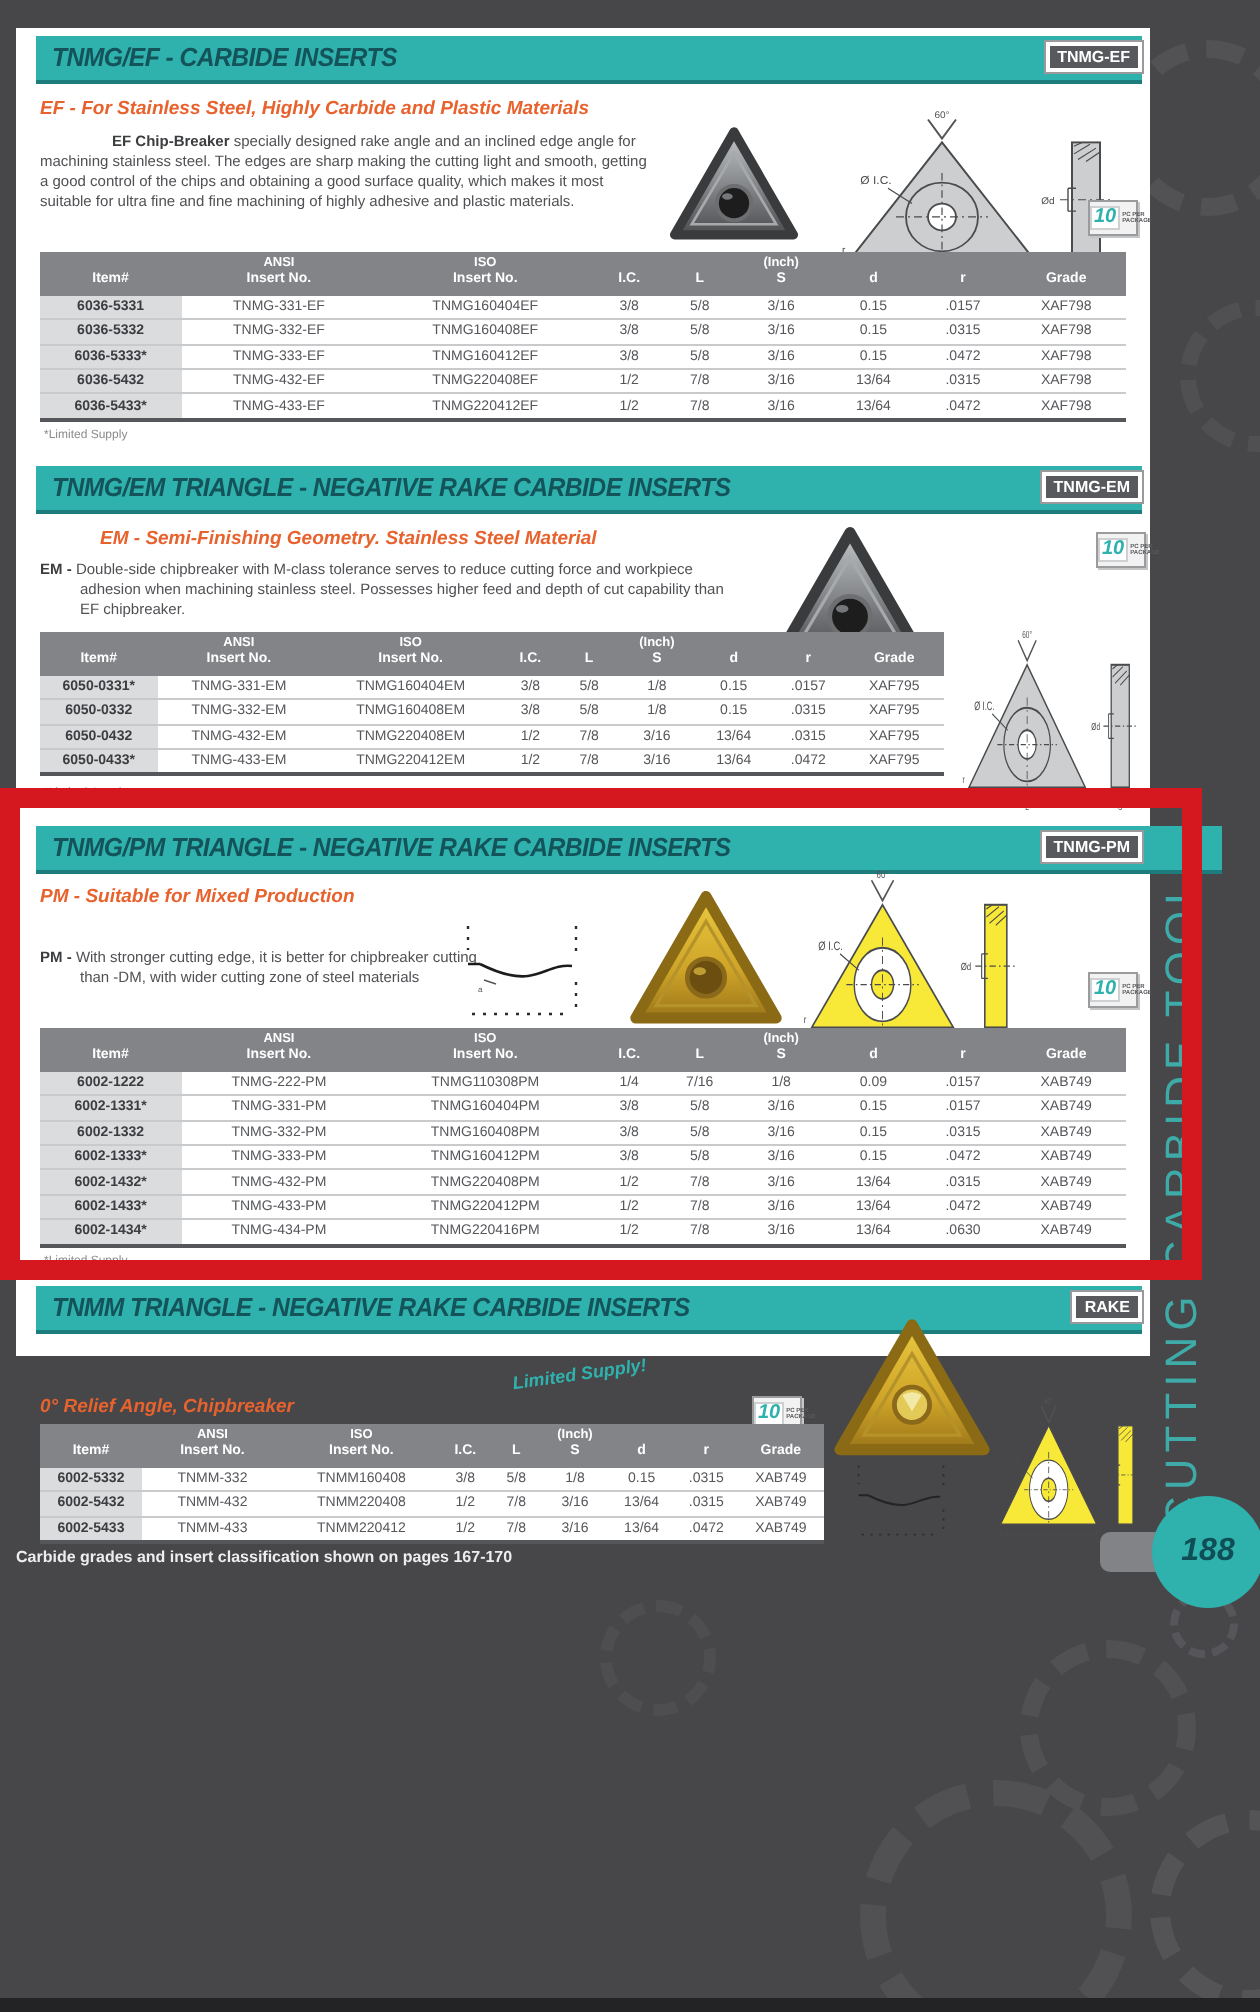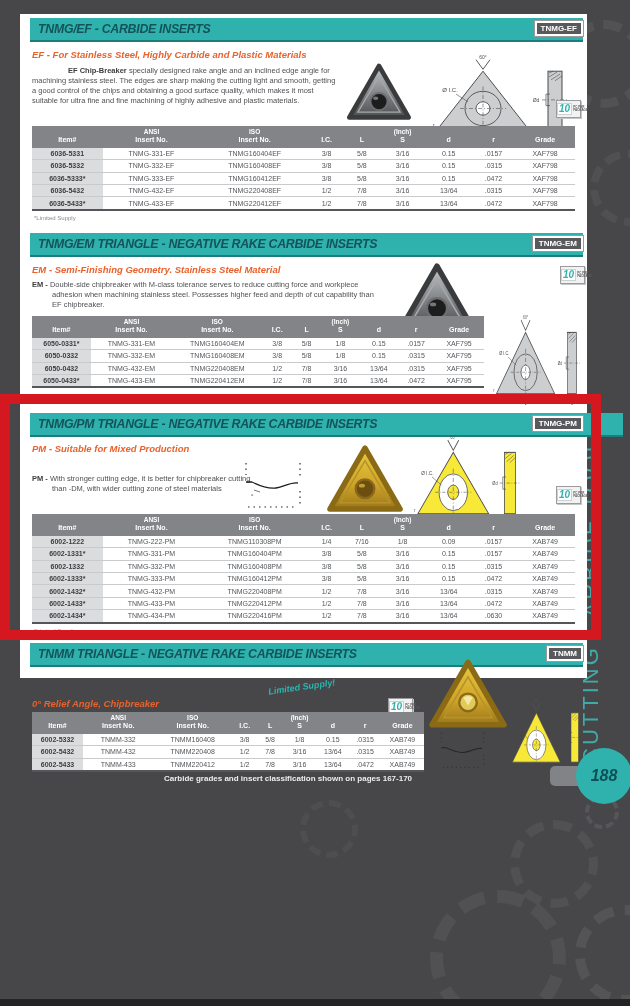--- a/index.html
+++ b/index.html
@@ -1,20 +1,20 @@
 <!DOCTYPE html>
 <html><head>
 <meta charset="utf-8">
 <style>
   html,body{margin:0;padding:0;}
   body{font-family:"Liberation Sans",sans-serif;background:#2e2e30;}
   #stage{position:relative;width:630px;height:1006px;background:#47474a;overflow:hidden;}
   .gear{position:absolute;border-radius:50%;pointer-events:none;}
   
-  #page{position:absolute;left:20px;top:14px;width:567px;height:664px;background:#fff;z-index:2;}
+  #page{position:absolute;left:8px;top:14px;width:567px;height:664px;background:#fff;z-index:2;}
   .secbar{position:absolute;left:10px;width:553px;height:22px;background:#2fb2ae;border-bottom:2px solid #1d7d7c;}
   .secbar .t{position:absolute;left:8px;top:3px;font-size:13px;font-weight:bold;font-style:italic;letter-spacing:-.3px;color:#145359;white-space:nowrap;transform:scaleX(.95);transform-origin:left;}
   .badge{position:absolute;top:3px;right:5px;background:#58595c;border:2px solid #fff;color:#fff;font-size:8px;font-weight:bold;padding:1px 4px;box-shadow:0 0 0 1px #9a9a9c;}
   .subtitle{position:absolute;left:12px;font-size:9.5px;font-weight:bold;font-style:italic;color:#e8622d;white-space:nowrap;}
   .bodytxt{position:absolute;left:12px;font-size:7.5px;line-height:1.35;color:#505154;}
   .bodytxt b{color:#3c3d3f;margin-left:36px;}
   .hang{padding-left:20px;}
   .hang b{margin-left:-20px;}
   .foot{position:absolute;left:14px;font-size:6px;color:#8a8b8d;}
   
@@ -29,21 +29,21 @@
   
   .pkg{position:absolute;width:23px;height:16px;background:#f2f2f2;border:1px solid #9a9b9d;display:flex;align-items:center;box-shadow:1px 1px 0 #c5c6c7;}
   .pkg .q{font-size:10px;font-weight:bold;font-style:italic;color:#2fb2ae;background:#fff;border:1px solid #cfd0d1;padding:0 1px;line-height:1;}
   .pkg .p{font-size:3px;line-height:1.1;color:#57585a;font-weight:bold;padding-left:1px;}
   
   #hilite{position:absolute;left:0px;top:394px;width:601px;height:246px;border:10px solid #d5181f;box-sizing:border-box;z-index:6;}
   
   #sidetext{position:absolute;left:578px;top:252px;height:512px;z-index:1;writing-mode:vertical-rl;transform:rotate(180deg);font-size:22px;letter-spacing:3px;color:rgba(62,182,179,.9);white-space:nowrap;}
   #pagecircle{position:absolute;left:576px;top:748px;width:56px;height:56px;border-radius:50%;background:#2fb2ae;z-index:4;display:flex;align-items:center;justify-content:center;font-size:16px;font-weight:bold;font-style:italic;color:#0e4e54;}
   #pagetab{position:absolute;left:550px;top:766px;width:40px;height:20px;background:#818386;border-radius:5px 0 0 5px;z-index:3;}
-  #footnote-bar{position:absolute;left:8px;top:774px;width:560px;text-align:center;font-size:8px;font-weight:bold;color:#ededee;z-index:3;}
+  #footnote-bar{position:absolute;left:8px;top:774px;width:560px;font-size:8px;font-weight:bold;color:#ededee;z-index:3;}
   #bottomstrip{position:absolute;left:0;top:999px;width:630px;height:7px;background:#232325;z-index:5;}
   svg text{font-family:"Liberation Sans",sans-serif;}
 </style>
 </head>
 <body>
 
 <div id="stage">
 
   <div class="gear" style="left:560px;top:20px;width:70px;height:70px;border:9px dashed #525255;"></div>
   <div class="gear" style="left:590px;top:150px;width:60px;height:60px;border:8px dashed #505053;"></div>
@@ -200,21 +200,21 @@
             <td>XAF798</td>
           </tr>
         </tbody>
       </table>
     <div class="foot" style="top:201px;">*Limited Supply</div>
 
     <div class="secbar" style="top:219px;">
       <span class="t">TNMG/EM TRIANGLE - NEGATIVE RAKE CARBIDE INSERTS</span>
     </div>
     <div class="badge" style="top:222px;right:4px;margin-left:48px;">TNMG-EM</div>
-    <div class="subtitle" style="top:250px;">EM - Semi-Finishing Geometry. Stainless Steel Material</div>
+    <div class="subtitle" style="top:250px;margin-left:30px;">EM - Semi-Finishing Geometry. Stainless Steel Material</div>
     <div class="bodytxt hang" style="top:266px;width:330px;">
       <b>EM -</b>
       <span>Double-side chipbreaker with M-class tolerance serves to reduce cutting force and workpiece adhesion when machining stainless steel. Possesses higher feed and depth of cut capability than EF chipbreaker.</span>
     </div>
 
     <svg style="position:absolute;left:378px;top:246px;" width="78" height="74" viewBox="0 0 100 95">
       <defs>
           <linearGradient id="g2" x1="0" y1="0" x2="0" y2="1">
         <stop offset="0" stop-color="#c2c5c8"></stop>
             <stop offset=".6" stop-color="#7b7d80"></stop>
@@ -509,21 +509,21 @@
             <td>.0630</td>
             <td>XAB749</td>
           </tr>
         </tbody>
       </table>
     <div class="foot" style="top:614px;">*Limited Supply</div>
 
     <div class="secbar" style="top:629px;">
       <span class="t">TNMM TRIANGLE - NEGATIVE RAKE CARBIDE INSERTS</span>
     </div>
-    <div class="badge" style="top:632px;right:4px;">TNMM</div>
+    <div class="badge" style="top:632px;right:4px;">RAKE</div>
     <div class="subtitle" style="top:684px;">0° Relief Angle, Chipbreaker</div>
     <div style="position:absolute;left:248px;top:668px;font-size:9px;font-weight:bold;font-style:italic;color:#2fb2ae;transform:rotate(-8deg);">Limited Supply!</div>
 
     <div class="pkg" style="left:368px;top:684px;">
       <span class="q">10</span>
       <span class="p">PC PER PACKAGE</span>
     </div>
 
     <svg style="position:absolute;left:408px;top:640px;" width="80" height="80" viewBox="0 0 100 95">
       <defs>

